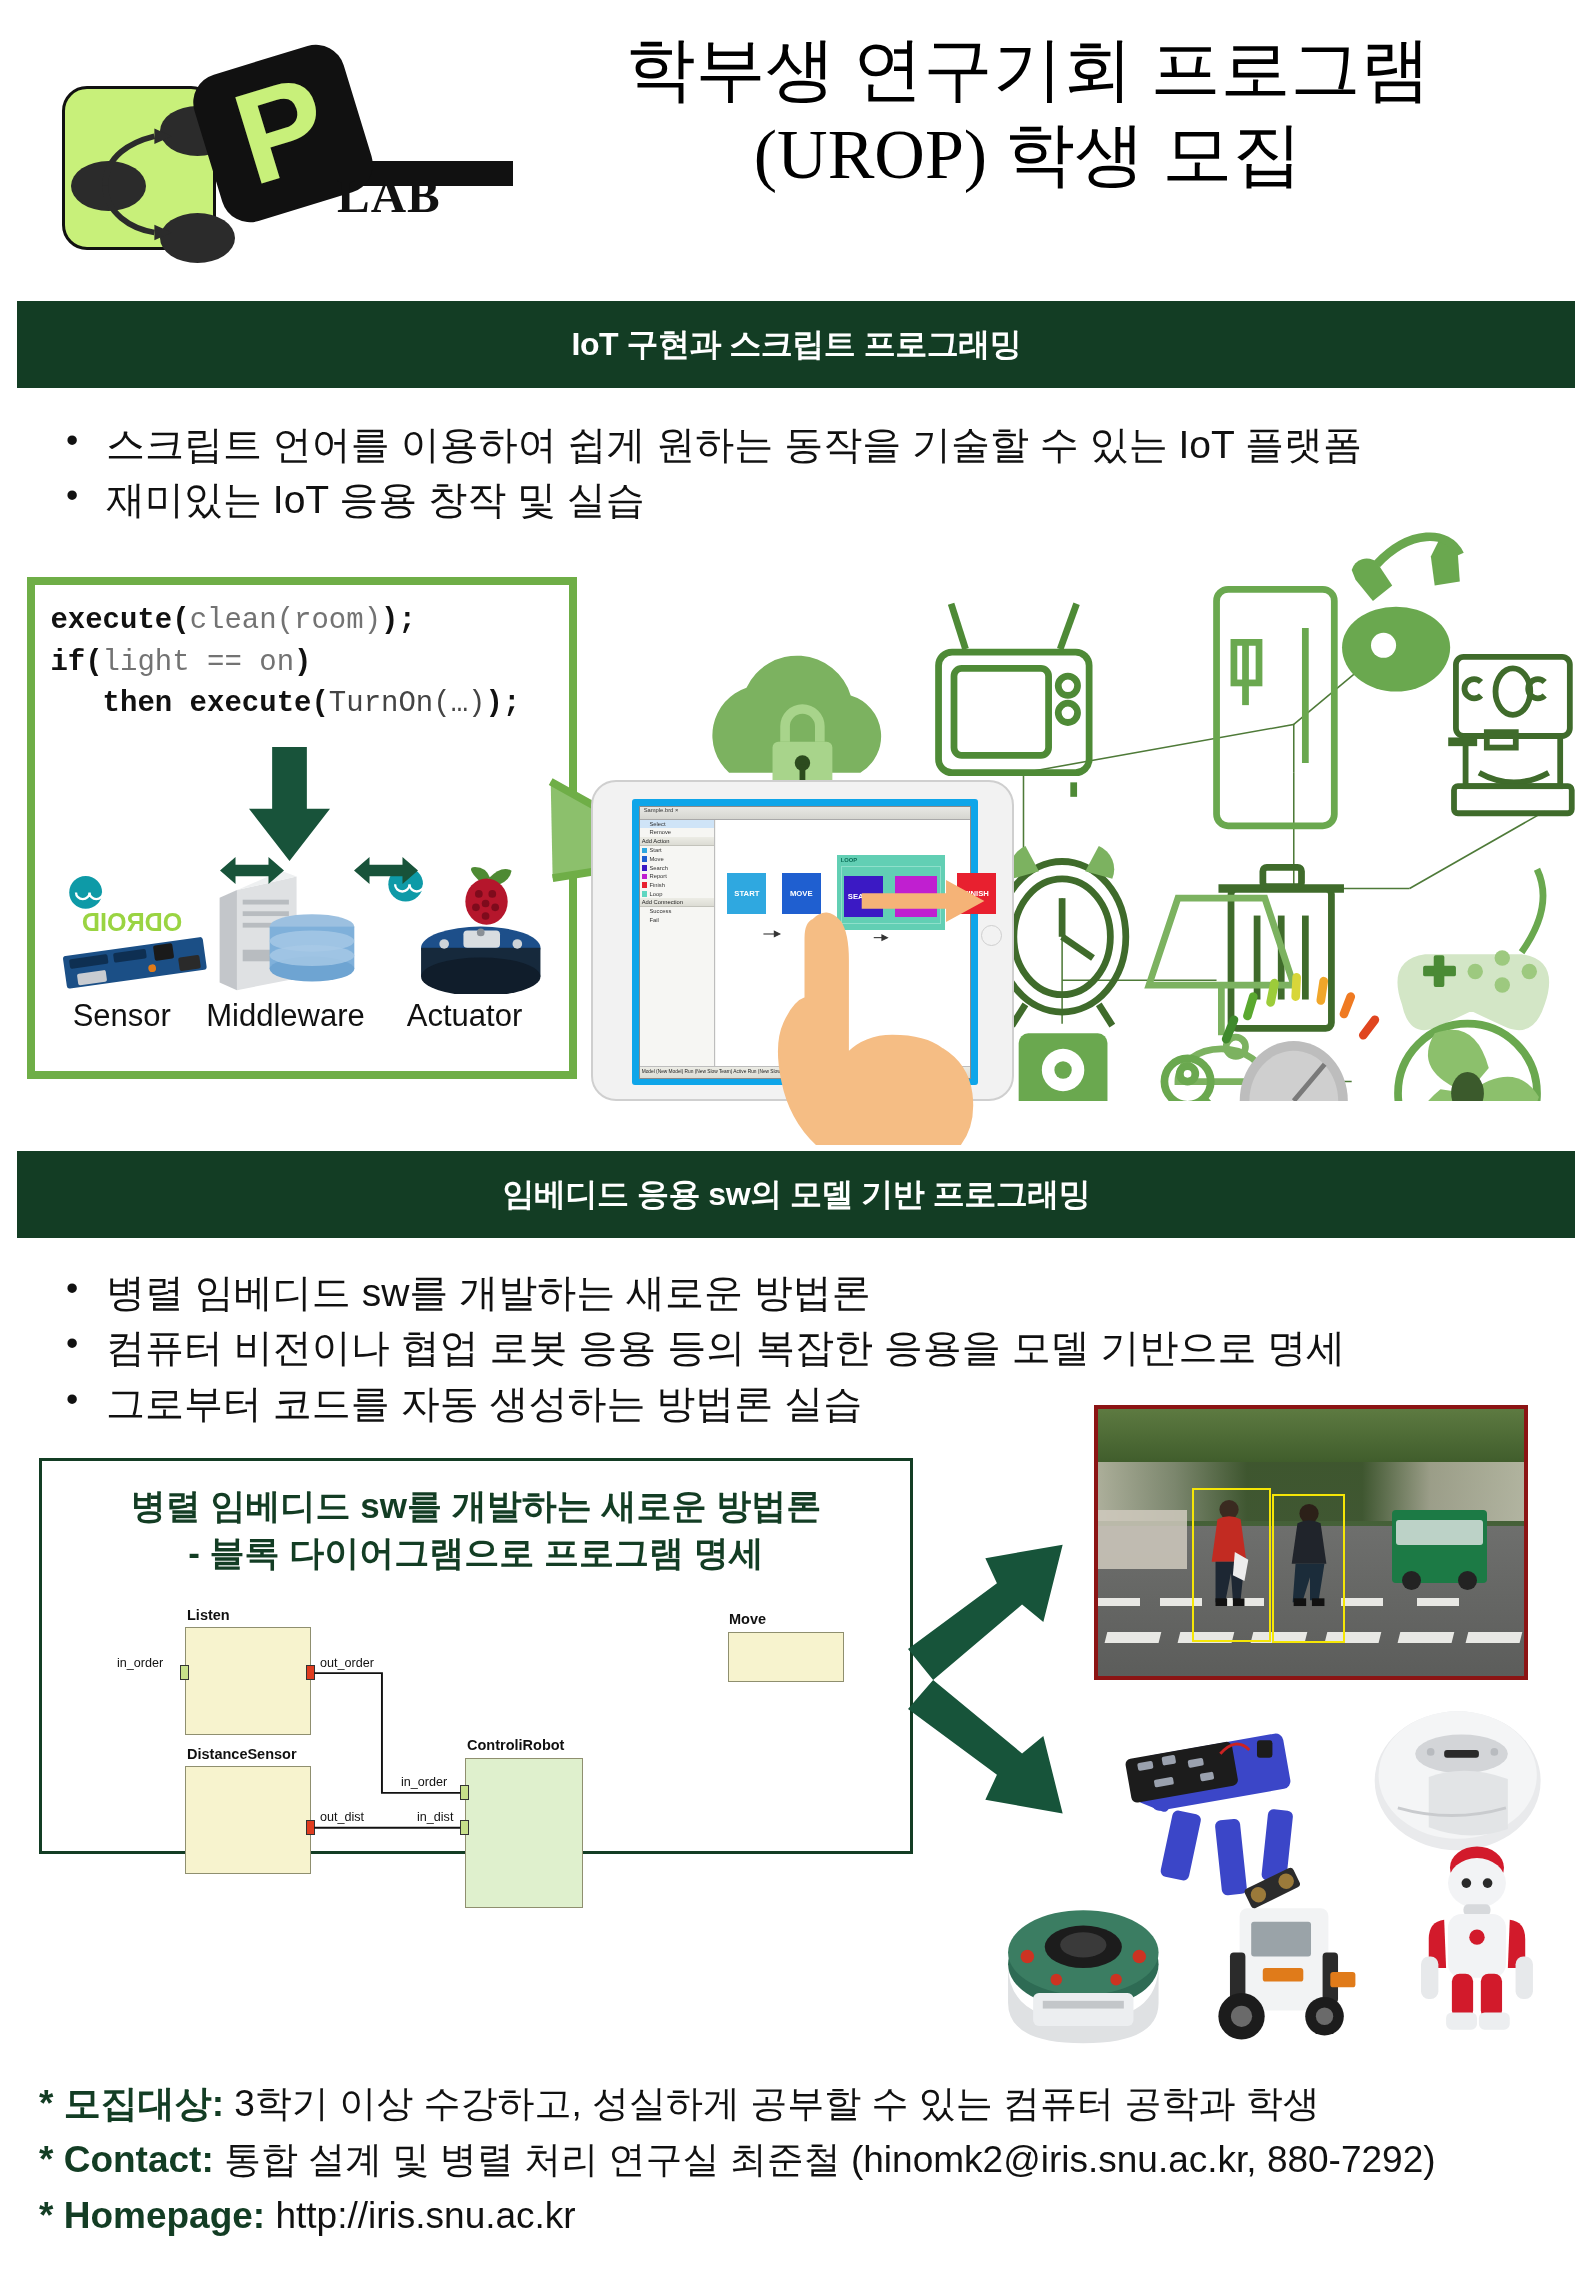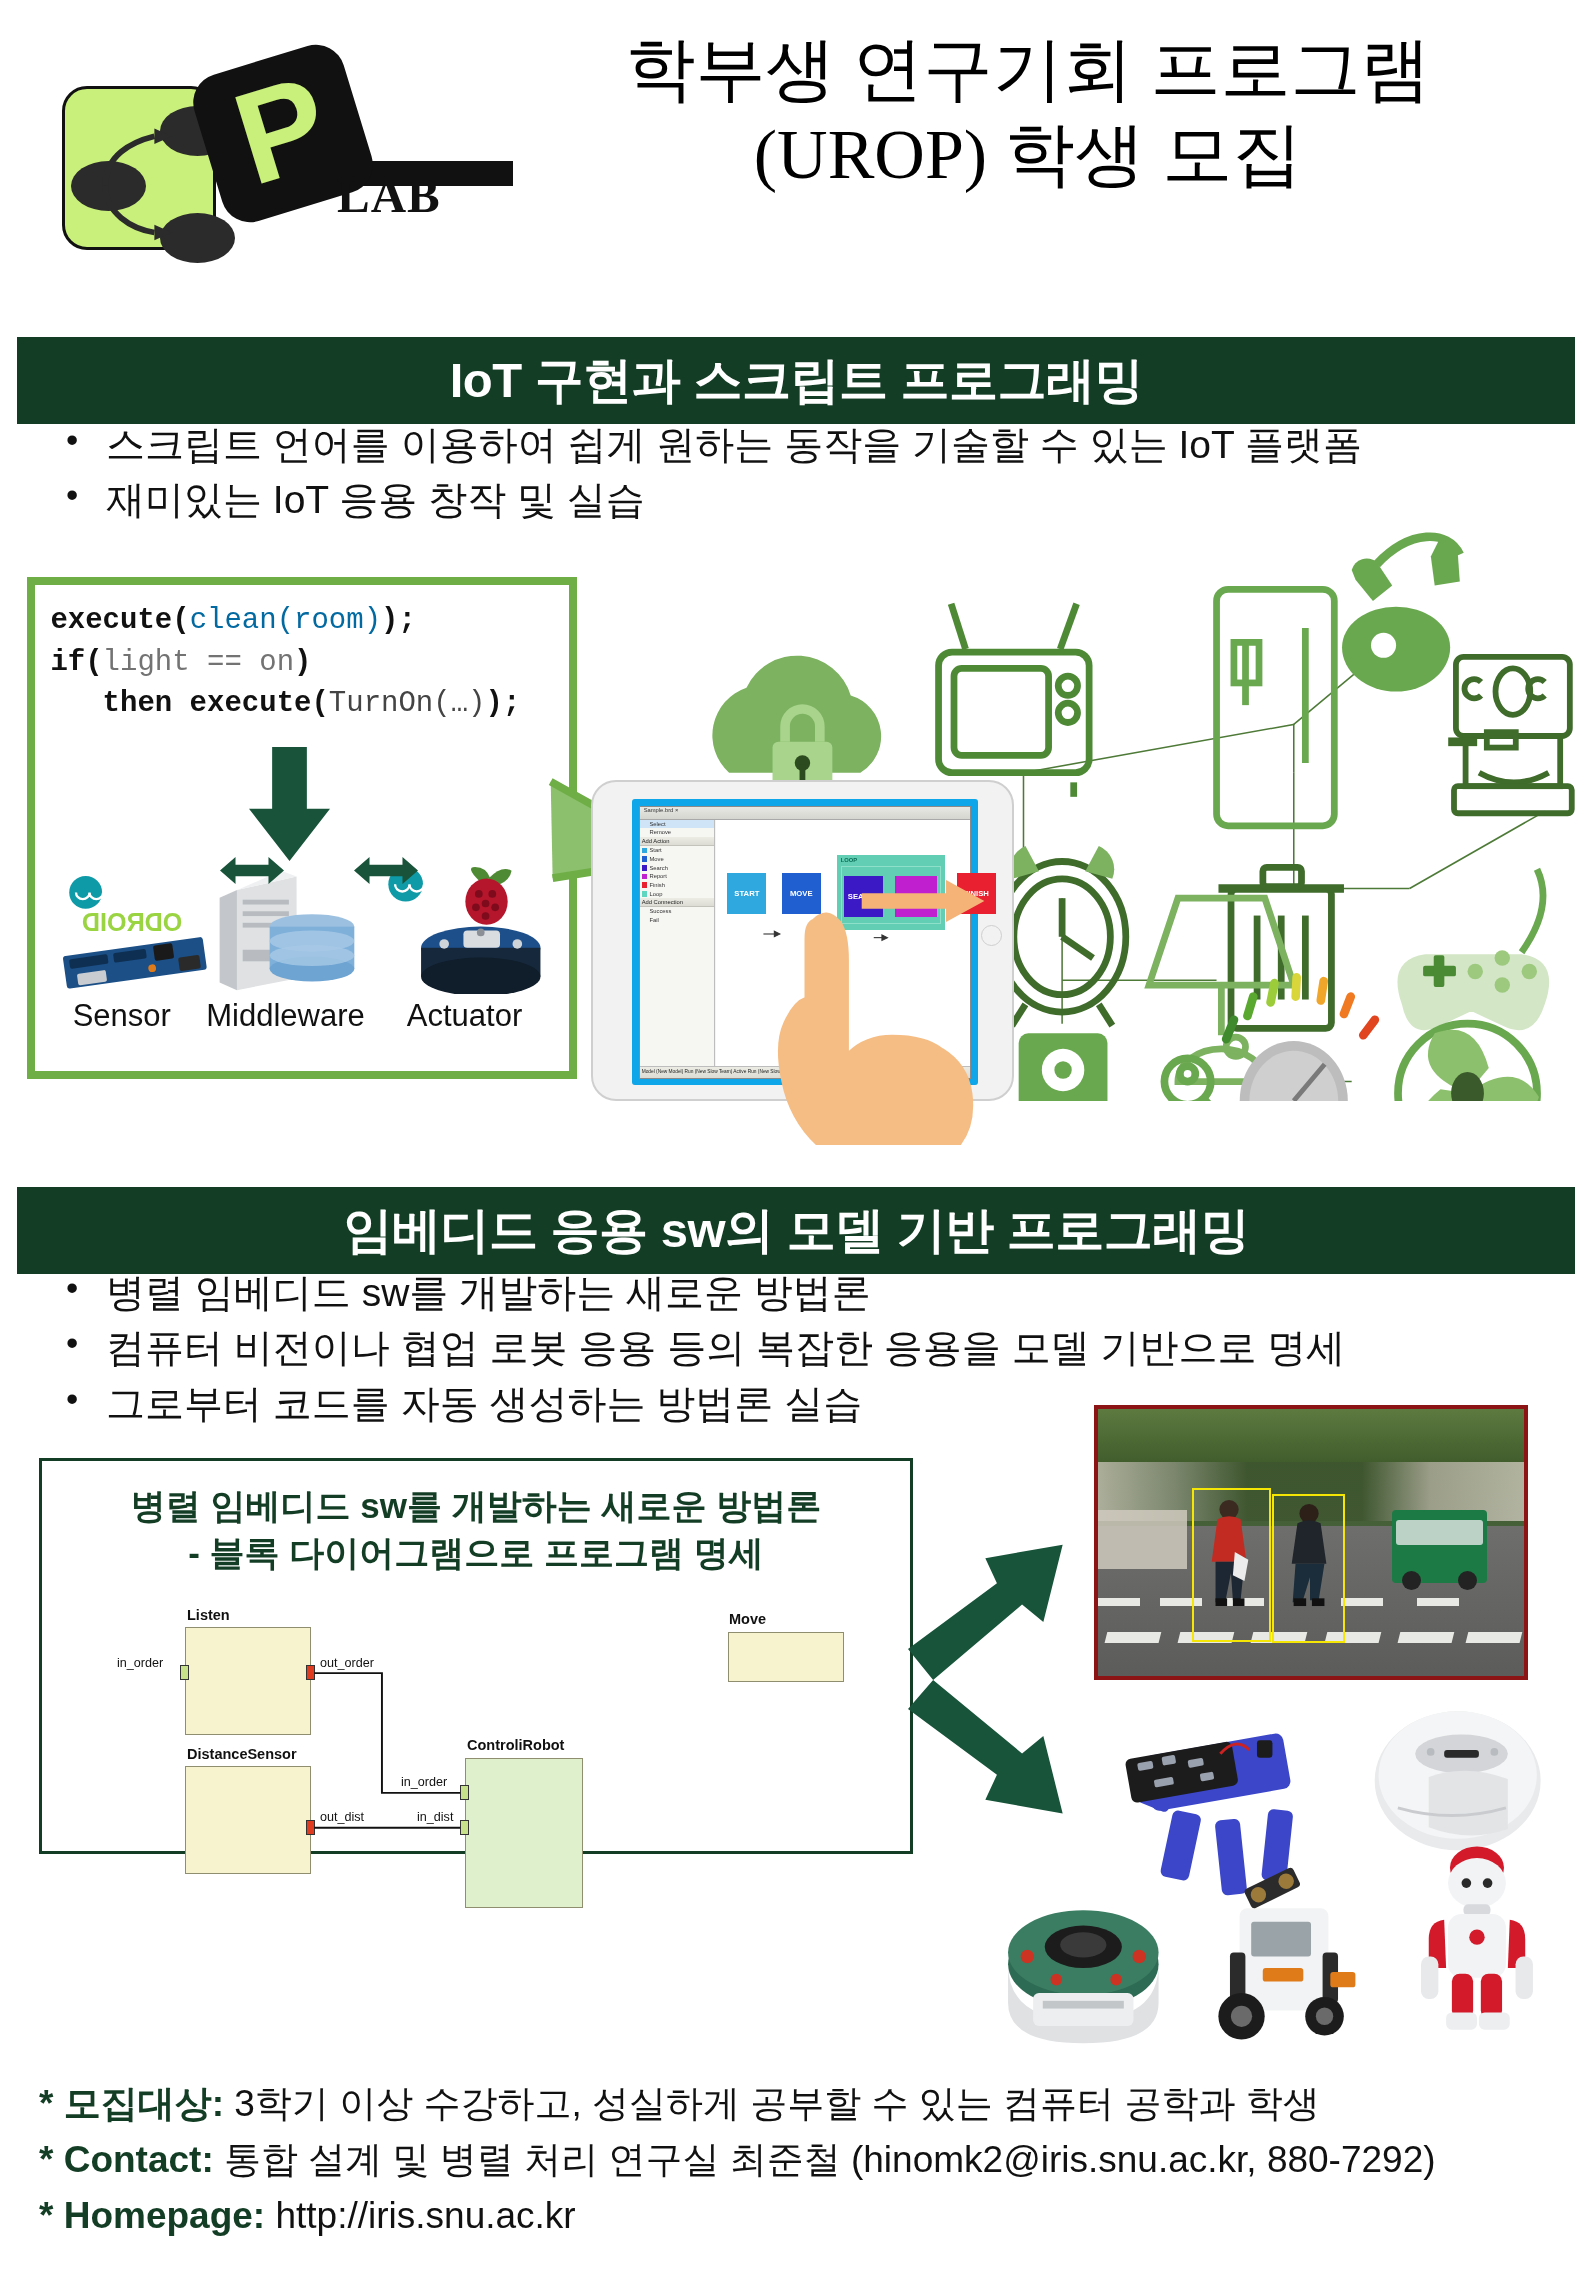--- a/index.html
+++ b/index.html
@@ -43,23 +43,22 @@
   #poster-title {
     position: absolute; left: 502px; top: 27px; width: 1052px;
     text-align: center; color: #000;
     font-size: 70px; line-height: 1.22; font-family: "Liberation Serif", serif;
   }
 
   
   .band {
     position: absolute; left: 17.4px; width: 1558px; height: 87px;
     background: #133d24; color: #fff;
-    font-size: 49px; font-weight: bold; line-height: 87px; text-align: center;
+    font-size: 32px; font-weight: bold; line-height: 87px; text-align: center;
     letter-spacing: -0.5px;
-    margin-top: 36px;
   }
   #band1 { top: 301px; }
   #band2 { top: 1151px; }
 
   
   .bullets { position: absolute; left: 29px; width: 1506px; }
   .bullets li {
     list-style: none; position: relative;
     padding-left: 77px; font-size: 39px; line-height: 1.42; color: #111;
   }
@@ -345,21 +344,21 @@
       <path d="M820,632 q-58,-22 -34,-62 q42,-16 56,36 z" fill="#8cc06c"></path>
       <path d="M820,632 q50,-36 74,4 q-14,42 -66,16 z" fill="#8cc06c"></path>
       <path d="M820,632 q8,62 -40,62 q-32,-30 12,-66 z" fill="#8cc06c"></path>
       <ellipse cx="820" cy="632" rx="17" ry="22" fill="#3b5a2c"></ellipse>
       <rect x="812" y="704" width="16" height="32" fill="#3b5a2c"></rect>
       <rect x="782" y="734" width="78" height="12" rx="5" fill="#3b5a2c"></rect>
     </g>
   </svg>
 
   <div id="codebox">
-    <div id="codetext"><span style="font-weight: bold;">execute(</span><span style="color: #0369a1;">clean(room)</span><span style="font-weight: bold;">);</span>
+    <div id="codetext"><span style="font-weight: bold;">execute(</span><span style="color: #737373;">clean(room)</span><span style="font-weight: bold;">);</span>
 <span style="font-weight: bold;">if(</span><span style="color: #737373; text-align: right;">light == on</span><span style="font-weight: bold;">)</span>
 <span style="font-weight: bold;">   then execute(</span><span style="color: rgb(68, 68, 68);">TurnOn(…)</span><span style="font-weight: bold;">);</span></div>
 
     <svg class="downarrow" viewBox="0 0 84 118">
       <polygon points="24,0 60,0 60,64 84,64 42,118 0,64 24,64" fill="#18533a"></polygon>
     </svg>
 
     <svg class="hw" style="left:11.6px; top:290px; width:174px; height:116px;" viewBox="0 0 180 120">
       <circle cx="40" cy="18" r="17" fill="#0e9aa7"></circle>
       <path d="M30,18 a7,7 0 1 0 14,0 a7,7 0 1 0 14,0" stroke="#fff" stroke-width="2.4" fill="none"></path>

